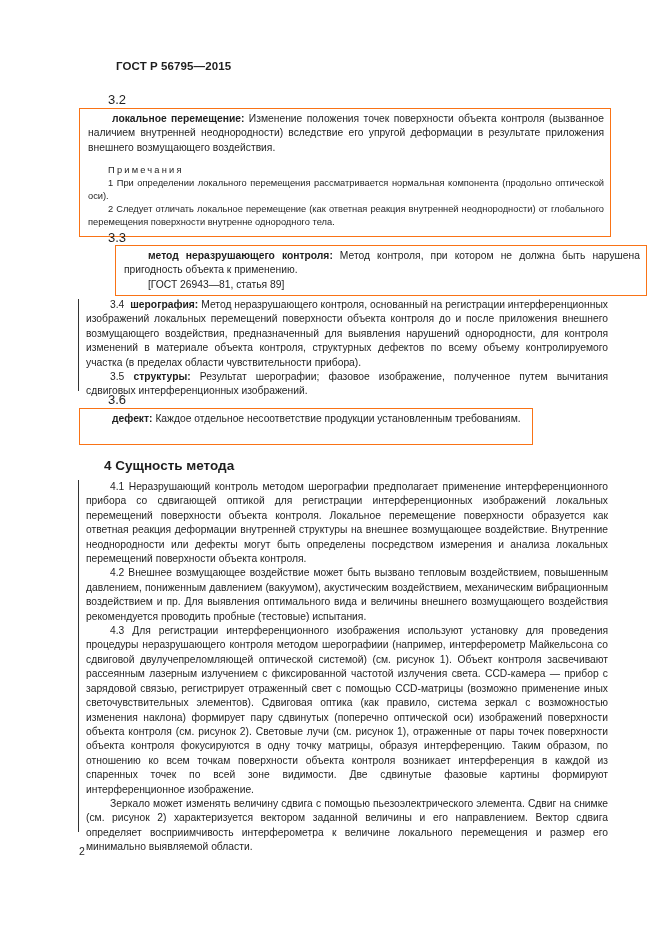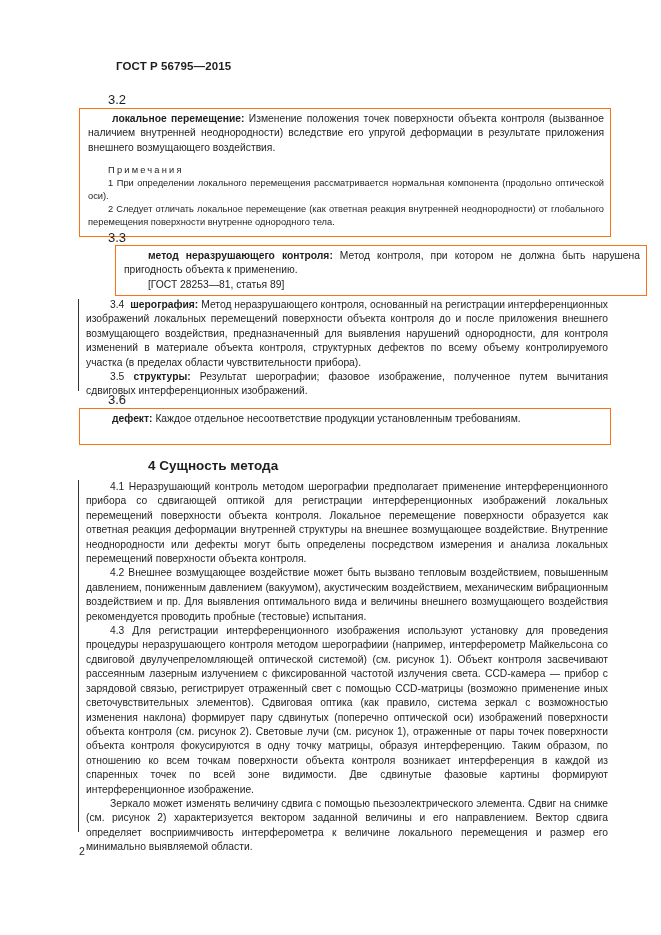--- a/index.html
+++ b/index.html
@@ -10,52 +10,52 @@
   .num { position: absolute; font-size: 13px; }
   .box { position: absolute; border: 1px solid #f97316; box-sizing: border-box; padding: 3px 6px 3px 8px; }
   p { margin: 0; font-size: 10.3px; line-height: 14.4px; text-align: justify; }
   p.ind { text-indent: 24px; }
   .note-title { font-size: 9.3px; letter-spacing: 2.2px; text-indent: 20px; margin-top: 9px; line-height: 13px; }
   .note { font-size: 9.3px; line-height: 13px; text-indent: 20px; text-align: justify; margin: 0; }
   .ref { text-indent: 24px; }
   b { font-weight: bold; }
   .bar { position: absolute; left: 78px; width: 1px; background: #333; }
   .textblock { position: absolute; left: 86px; width: 522px; }
-  .section-title { position: absolute; left: 104px; top: 458px; font-size: 13.5px; font-weight: bold; margin-left: 44px; }
+  .section-title { position: absolute; left: 104px; top: 458px; font-size: 13.5px; font-weight: bold; }
   .page-num { position: absolute; left: 79px; top: 845px; font-size: 10.5px; }
 </style>
 </head>
 <body>
 
 <div class="page">
 
   <div class="gost-header">ГОСТ Р 56795—2015</div>
 
   <div class="num" style="left:108px; top:92px;">3.2</div>
   <div class="box" style="left:79px; top:108px; width:532px; height:129px;">
     <p class="ind"><b>локальное перемещение:</b> <span>Изменение положения точек поверхности объекта контроля (вызванное наличием внутренней неоднородности) вследствие его упругой деформации в результате приложения внешнего возмущающего воздействия.</span></p>
     <div class="note-title">Примечания</div>
     <p class="note">1 При определении локального перемещения рассматривается нормальная компонента (продольно оптической оси).</p>
     <p class="note">2 Следует отличать локальное перемещение (как ответная реакция внутренней неоднородности) от глобального перемещения поверхности внутренне однородного тела.</p>
   </div>
 
   <div class="num" style="left:108px; top:230px;">3.3</div>
   <div class="box" style="left:79px; top:245px; width:532px; height:51px;margin-left:36px;">
     <p class="ind"><b>метод неразрушающего контроля:</b> <span>Метод контроля, при котором не должна быть нарушена пригодность объекта к применению.</span></p>
-    <p class="ref">[ГОСТ 28253—81, статья 89]</p>
+    <p class="ref">[ГОСТ 26943—81, статья 89]</p>
   </div>
 
   <div class="bar" style="top:299px; height:92px;"></div>
   <div class="textblock" style="top:298px;">
     <p class="ind"><span>3.4</span>&nbsp; <b>шерография:</b> <span>Метод неразрушающего контроля, основанный на регистрации интерференционных изображений локальных перемещений поверхности объекта контроля до и после приложения внешнего возмущающего воздействия, предназначенный для выявления нарушений однородности, для контроля изменений в материале объекта контроля, структурных дефектов по всему объему контролируемого участка (в пределах области чувствительности прибора).</span></p>
     <p class="ind"><span>3.5</span> <b>структуры:</b> <span>Результат шерографии; фазовое изображение, полученное путем вычитания сдвиговых интерференционных изображений.</span></p>
   </div>
 
   <div class="num" style="left:108px; top:392px;">3.6</div>
-  <div class="box" style="left:79px; top:408px; width:532px; height:37px;">
+  <div class="box" style="left:79px; top:408px; width:454px; height:37px;">
     <p class="ind"><b>дефект:</b> <span>Каждое отдельное несоответствие продукции установленным требованиям.</span></p>
   </div>
 
   <div class="section-title">4  Сущность метода</div>
   <div class="bar" style="top:480px; height:352px;"></div>
   <div class="textblock" style="top:480px;">
     <p class="ind">4.1  Неразрушающий контроль методом шерографии предполагает применение интерференционного прибора со сдвигающей оптикой для регистрации интерференционных изображений локальных перемещений поверхности объекта контроля. Локальное перемещение поверхности образуется как ответная реакция деформации внутренней структуры на внешнее возмущающее воздействие. Внутренние неоднородности или дефекты могут быть определены посредством измерения и анализа локальных перемещений поверхности объекта контроля.</p>
     <p class="ind">4.2 Внешнее возмущающее воздействие может быть вызвано тепловым воздействием, повышенным давлением, пониженным давлением (вакуумом), акустическим воздействием, механическим вибрационным воздействием и пр. Для выявления оптимального вида и величины внешнего возмущающего воздействия рекомендуется проводить пробные (тестовые) испытания.</p>
     <p class="ind">4.3 Для регистрации интерференционного изображения используют установку для проведения процедуры неразрушающего контроля методом шерографиии (например, интерферометр Майкельсона со сдвиговой двулучепреломляющей оптической системой) (см. рисунок 1). Объект контроля засвечивают рассеянным лазерным излучением с фиксированной частотой излучения света. CCD-камера — прибор с зарядовой связью, регистрирует отраженный свет с помощью CCD-матрицы (возможно применение иных светочувствительных элементов). Сдвиговая оптика (как правило, система зеркал с возможностью изменения наклона) формирует пару сдвинутых (поперечно оптической оси) изображений поверхности объекта контроля (см. рисунок 2). Световые лучи (см. рисунок 1), отраженные от пары точек поверхности объекта контроля фокусируются в одну точку матрицы, образуя интерференцию. Таким образом, по отношению ко всем точкам поверхности объекта контроля возникает интерференция в каждой из спаренных точек по всей зоне видимости. Две сдвинутые фазовые картины формируют интерференционное изображение.</p>
     <p class="ind">Зеркало может изменять величину сдвига с помощью пьезоэлектрического элемента. Сдвиг на снимке (см. рисунок 2) характеризуется вектором заданной величины и его направлением. Вектор сдвига определяет восприимчивость интерферометра к величине локального перемещения и размер его минимально выявляемой области.</p>

